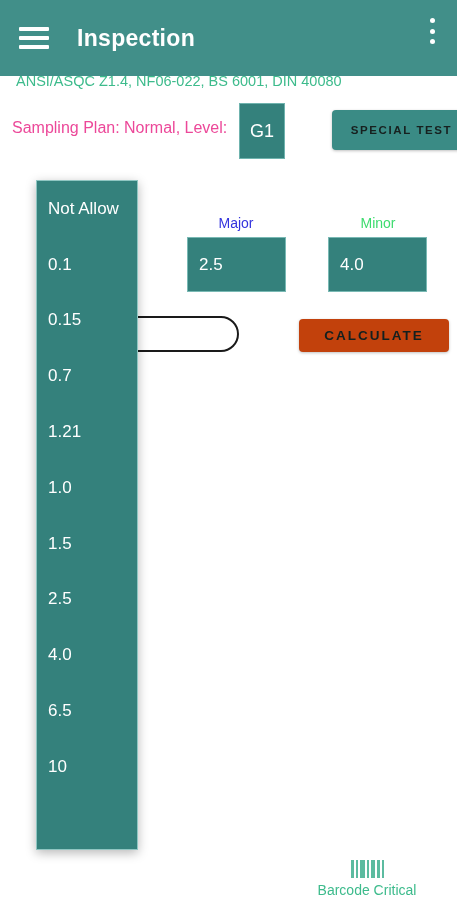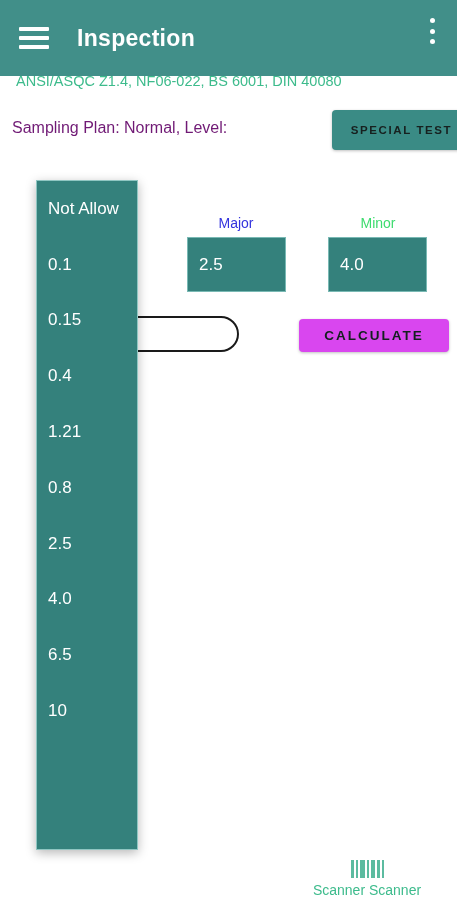--- a/index.html
+++ b/index.html
@@ -101,21 +101,21 @@
   .plan-row {
     position: absolute;
     top: 48px; left: 6px;
     width: 439px;
     height: 56px;
   }
   .plan-label {
     position: absolute;
     left: 0; top: 16px;
     font-size: 16px;
-    color: #701a75;
+    color: #ec4899;
     white-space: nowrap;
     text-align: right;
   }
   .level-box {
     position: absolute;
     left: 227px; top: 0;
     width: 46px; height: 56px;
     background: #34817C;
     border: 1px solid #6FB3AE;
     display: flex;
@@ -187,21 +187,21 @@
     font-family: "Liberation Sans", sans-serif;
     color: #111;
     z-index: 3;
   }
 
   
   .calc-btn {
     position: absolute;
     top: 264px; left: 293px;
     width: 150px; height: 33px;
-    background: #d946ef;
+    background: #c2410c;
     border: none;
     border-radius: 4px;
     color: #13201F;
     font-size: 13.5px;
     font-weight: bold;
     letter-spacing: 2px;
     font-family: "Liberation Sans", sans-serif;
     cursor: pointer;
     box-shadow: 0 1px 3px rgba(0,0,0,0.25);
     z-index: 3;
@@ -265,20 +265,21 @@
 <div id="app">
 
   <div class="tealbg"></div>
 
   <div class="card">
 
     <div class="std-line">ANSI/ASQC Z1.4, NF06-022, BS 6001, DIN 40080</div>
 
     <div class="plan-row">
       <div class="plan-label">Sampling Plan: Normal, Level:</div>
+      <div class="level-box">G1</div>
       <button class="special-btn">SPECIAL TEST</button>
     </div>
 
     <div class="aql-labels">
       <div class="aql-label lbl-critical">Critical</div>
       <div class="aql-label lbl-major">Major</div>
       <div class="aql-label lbl-minor">Minor</div>
     </div>
 
     <div class="aql-box box-major">2.5</div>
@@ -291,21 +292,21 @@
     <div class="scanner">
       <div class="barcode-icon">
         <i style="width:3px"></i>
           <i style="width:2px"></i>
           <i style="width:5px"></i>
         <i style="width:2px"></i>
           <i style="width:4px"></i>
           <i style="width:3px"></i>
         <i style="width:2px"></i>
       </div>
-      <div class="scanner-label">Scanner Scanner</div>
+      <div class="scanner-label">Barcode Critical</div>
     </div>
 
   </div>
 
   <div class="appbar">
     <div class="hamburger">
       <span></span>
         <span></span>
         <span></span>
     </div>
@@ -314,22 +315,23 @@
       <i></i>
         <i></i>
         <i></i>
     </div>
   </div>
 
   <div class="dropdown" id="dropdown-list">
       <div class="dd-item">Not Allow</div>
       <div class="dd-item">0.1</div>
       <div class="dd-item">0.15</div>
-      <div class="dd-item">0.4</div>
+      <div class="dd-item">0.7</div>
       <div class="dd-item">1.21</div>
-      <div class="dd-item">0.8</div>
+      <div class="dd-item">1.0</div>
+      <div class="dd-item">1.5</div>
       <div class="dd-item">2.5</div>
       <div class="dd-item">4.0</div>
       <div class="dd-item">6.5</div>
       <div class="dd-item">10</div>
     </div>
 
 </div>
 
 </body></html>

